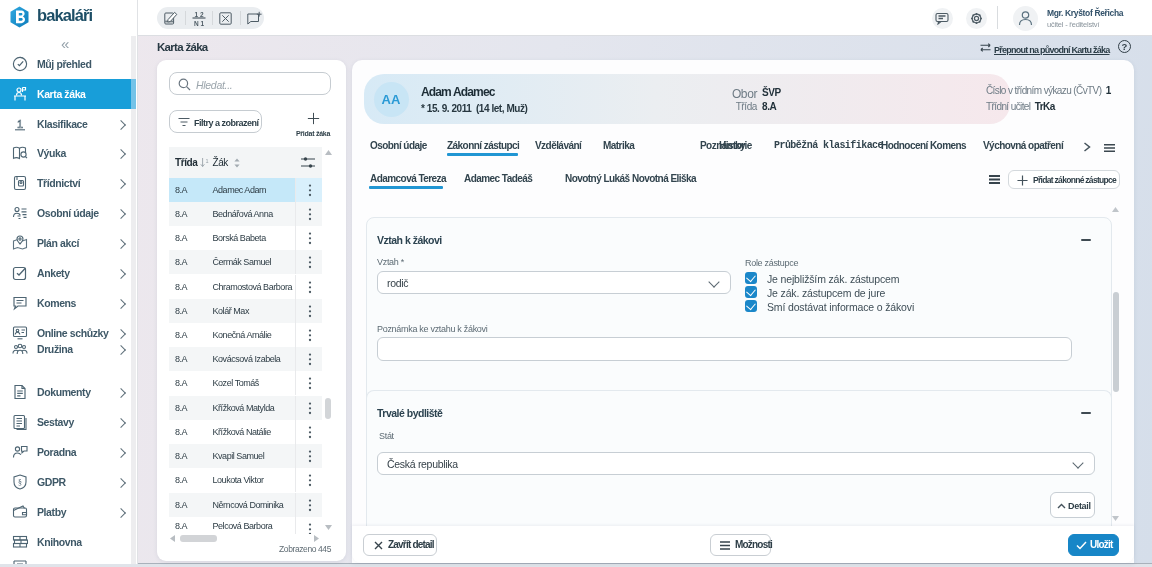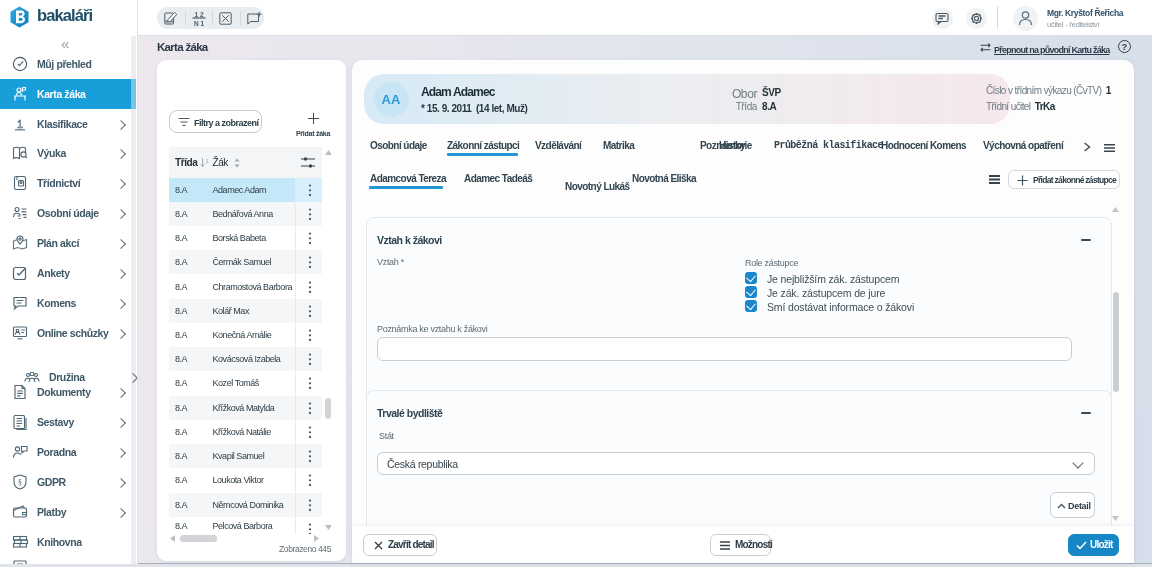--- a/index.html
+++ b/index.html
@@ -209,21 +209,21 @@
         <span class="ic"><svg viewBox="0 0 16 16" fill="none" stroke="#4e6573" stroke-width="1.1">
             <rect x="1.5" y="2" width="13" height="9.5" rx="1"></rect>
             <circle cx="5.5" cy="5.5" r="1.3"></circle>
             <path d="M3.2 9.5 C3.4 7.8 4.3 7.2 5.5 7.2 C6.7 7.2 7.6 7.8 7.8 9.5"></path>
             <path d="M9.5 5 H13 M9.5 7.5 H12"></path>
             <path d="M5.5 13.8 H10.5"></path>
           </svg></span>
         <span class="lbl">Online schůzky</span>
         <span class="chev"></span>
       </div>
-      <div class="mi" style="top:362px;margin-left:12px;">
+      <div class="mi" style="top:334px;">
         <span class="ic"><svg viewBox="0 0 16 16" fill="none" stroke="#4e6573" stroke-width="1.1">
             <circle cx="4" cy="6" r="1.5"></circle>
             <circle cx="8" cy="5" r="1.8"></circle>
             <circle cx="12" cy="6" r="1.5"></circle>
             <path d="M1 12.5 C1 10.4 2.3 9.3 4 9.3 C4.8 9.3 5.5 9.5 6 10"></path>
             <path d="M5.2 13 C5.2 10.6 6.4 9.3 8 9.3 C9.6 9.3 10.8 10.6 10.8 13"></path>
             <path d="M10 10 C10.5 9.5 11.2 9.3 12 9.3 C13.7 9.3 15 10.4 15 12.5"></path>
           </svg></span>
         <span class="lbl">Družina</span>
         <span class="chev"></span>
@@ -287,20 +287,27 @@
           </svg></span>
         <span class="lbl"></span>
       </div>
     </div>
   <div style="position:absolute;right:1px;top:78.5px;width:5px;height:30px;background:#74c3e8;z-index:3;"></div>
 </div>
 
 <div class="abs" style="left:157px; top:40.5px; font-size:11.5px; font-weight:bold; color:#283943; letter-spacing:-0.7px; z-index:2;">Karta žáka</div>
 
 <div id="listcard" class="abs">
+  <div id="search">
+    <svg style="position:absolute;left:8px;top:5px;" width="13" height="13" viewBox="0 0 13 13" fill="none" stroke="#6a7680" stroke-width="1.2">
+        <circle cx="5.4" cy="5.4" r="4.2"></circle>
+        <path d="M8.6 8.6 L12 12"></path>
+      </svg>
+    <span style="position:absolute;left:26px;top:5.5px;font-size:10.5px;letter-spacing:-0.3px;font-style:italic;color:#9aa4ab;">Hledat...</span>
+  </div>
   <div id="filtbtn">
     <svg style="position:absolute;left:8px;top:6px;" width="12" height="11" viewBox="0 0 12 11" stroke="#4d5b64" stroke-width="1.2">
         <path d="M0.5 1.5 H11.5 M2.5 5 H9.5 M4.5 8.5 H7.5"></path>
       </svg>
     <span style="position:absolute;left:24px;top:6.5px;font-size:9px;font-weight:bold;letter-spacing:-0.5px;color:#2e3f48;">Filtry a zobrazení</span>
   </div>
   <div style="position:absolute; left:133px; top:51px; width:46px; text-align:center;">
     <svg width="13" height="13" viewBox="0 0 15 15" stroke="#37444c" stroke-width="1.1">
         <path d="M7.5 1 V14 M1 7.5 H14"></path>
       </svg>
@@ -536,38 +543,42 @@
         <path d="M1.5 1 L6.5 5 L1.5 9"></path>
       </svg>
     <svg style="position:absolute;left:752px;top:83.5px;" width="11" height="8" viewBox="0 0 11 8" stroke="#3b474f" stroke-width="1.5">
         <path d="M0 0.8 H11 M0 4 H11 M0 7.2 H11"></path>
       </svg>
   </div>
 
   <div id="tabs2">
     <span class="tab" style="left:18px;top:113px;">Adamcová Tereza</span>
     <span class="tab" style="left:112px;top:113px;">Adamec Tadeáš</span>
-    <span class="tab" style="left:198px;top:121px;padding-left:15px;">Novotný Lukáš</span>
+    <span class="tab" style="left:198px;top:113px;padding-left:15px;">Novotný Lukáš</span>
     <span class="tab" style="left:280px;top:113px;">Novotná Eliška</span>
     <div style="position:absolute;left:17px;top:126px;width:74px;height:2.5px;background:#2196d3;border-radius:1px;"></div>
     <svg style="position:absolute;left:637px;top:115px;" width="11" height="9" viewBox="0 0 11 9" stroke="#37444c" stroke-width="1.8">
         <path d="M0 1 H11 M0 4.5 H11 M0 8 H11"></path>
       </svg>
     <div style="position:absolute;left:656px;top:110px;width:112px;height:19px;border:1px solid #d4d9dd;border-radius:6px;background:#fff;">
       <svg style="position:absolute;left:8px;top:3.5px;" width="11" height="11" viewBox="0 0 12 12" stroke="#44525b" stroke-width="1.3">
           <path d="M6 0.5 V11.5 M0.5 6 H11.5"></path>
         </svg>
       <span style="position:absolute;left:24px;top:4px;font-size:8.5px;font-weight:bold;letter-spacing:-0.7px;color:#2e3e47;white-space:nowrap;">Přidat zákonné zástupce</span>
     </div>
   </div>
 
   <div class="card" style="top:157px; height:204px;">
     <div class="cardtitle" style="top:16px;">Vztah k žákovi</div>
     <div class="minus" style="right:20px; top:21px;"></div>
     <div class="flab" style="left:10px; top:39px;">Vztah *</div>
+    <div class="inp" style="left:10px; top:53px; width:354px; height:23px;">
+      <span style="position:absolute;left:9px;top:5px;font-size:10.5px;letter-spacing:-0.3px;color:#333f47;">rodič</span>
+      <div class="chevdown" style="right:12px; top:6px;"></div>
+    </div>
     <div class="flab" style="left:378px; top:40px;">Role zástupce</div>
     <div class="cbx" style="left:378px; top:53.5px;"></div>
     <div class="cblab" style="left:400px; top:54.5px;">Je nejbližším zák. zástupcem</div>
     <div class="cbx" style="left:378px; top:68px;"></div>
     <div class="cblab" style="left:400px; top:69px;">Je zák. zástupcem de jure</div>
     <div class="cbx" style="left:378px; top:82px;"></div>
     <div class="cblab" style="left:400px; top:83px;">Smí dostávat informace o žákovi</div>
     <div class="flab" style="left:10px; top:106px;">Poznámka ke vztahu k žákovi</div>
     <div class="inp" style="left:10px; top:119px; width:695px; height:24px;"></div>
   </div>

